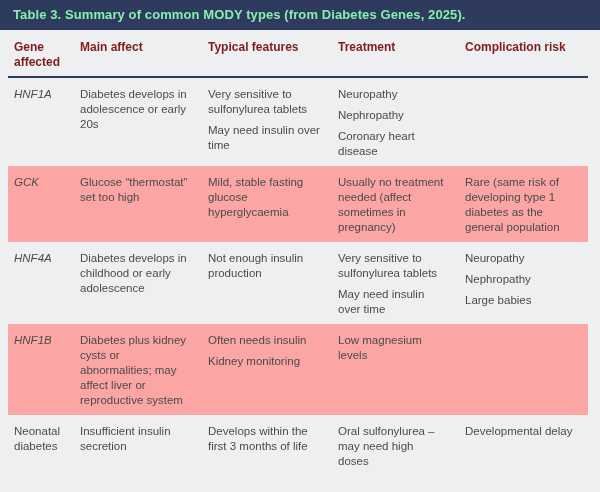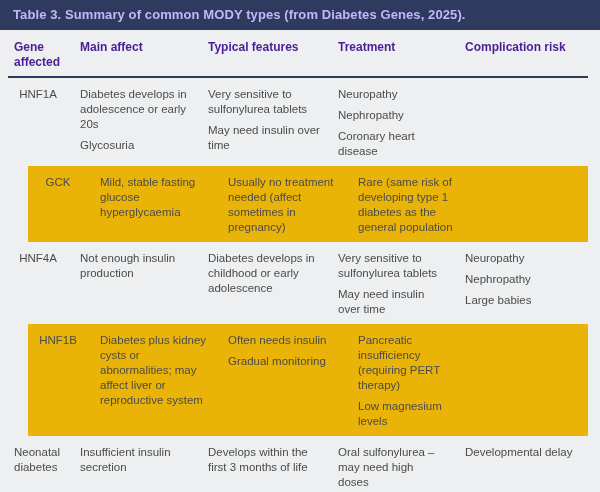--- a/index.html
+++ b/index.html
@@ -8,21 +8,21 @@
     background:#edeff1;
     font-family:"Liberation Sans","DejaVu Sans",sans-serif;
     color:#4b4b4b;
     overflow:hidden;
   }
   .frame{width:600px;height:492px;position:relative;}
 
   .title-bar{
     height:30px;
     background:#2e3b5e;
-    color:#c4b5fd;
+    color:#86efac;
     font-size:13px;
     font-weight:bold;
     line-height:30px;
     padding-left:13px;
     box-sizing:border-box;
     letter-spacing:.1px;
   }
 
   .content{
     margin-left:8px;
@@ -33,38 +33,38 @@
     display:grid;
     grid-template-columns:66px 128px 130px 127px 129px;
   }
 
   .head-row{
     border-bottom:2px solid #2e3b5e;
   }
   .head-cell{
     padding:10px 10px 6px 6px;
     box-sizing:border-box;
-    color:#4c1d95;
+    color:#7f1d1d;
     font-weight:bold;
     font-size:12px;
     line-height:15px;
   }
 
   .data-row{background:transparent;}
-  .data-row.alt{background:#eab308;margin-left:20px;}
+  .data-row.alt{background:#fca5a5;}
 
   .cell{
     padding:9px 12px 7px 6px;
     box-sizing:border-box;
     font-size:11.5px;
     line-height:15px;
   }
   .cell p{margin:0 0 6px 0;}
   .cell p:last-child{margin-bottom:0;}
-  .gene-italic{text-align:center;}
+  .gene-italic{font-style:italic;}
 </style>
 </head>
 <body>
 
 <div class="frame">
 
   <div class="title-bar">Table 3. Summary of common MODY types (from Diabetes Genes, 2025).</div>
 
   <div class="content">
 
@@ -76,79 +76,80 @@
       <div class="head-cell">Complication risk</div>
     </div>
 
     <div>
         <div class="grid-row data-row">
           <div class="cell">
             <p class="gene-italic">HNF1A</p>
           </div>
           <div class="cell">
             <p>Diabetes develops in adolescence or early 20s</p>
-            <p>Glycosuria</p>
           </div>
           <div class="cell">
             <p>Very sensitive to sulfonylurea tablets</p>
             <p>May need insulin over time</p>
           </div>
           <div class="cell">
             <p>Neuropathy</p>
             <p>Nephropathy</p>
             <p>Coronary heart disease</p>
           </div>
         </div>
         <div class="grid-row data-row alt">
           <div class="cell">
             <p class="gene-italic">GCK</p>
           </div>
           <div class="cell">
+            <p>Glucose “thermostat” set too high</p>
+          </div>
+          <div class="cell">
             <p>Mild, stable fasting glucose hyperglycaemia</p>
           </div>
           <div class="cell">
             <p>Usually no treatment needed (affect sometimes in pregnancy)</p>
           </div>
           <div class="cell">
             <p>Rare (same risk of developing type 1 diabetes as the general population</p>
           </div>
         </div>
         <div class="grid-row data-row">
           <div class="cell">
             <p class="gene-italic">HNF4A</p>
           </div>
           <div class="cell">
-            <p>Not enough insulin production</p>
+            <p>Diabetes develops in childhood or early adolescence</p>
           </div>
           <div class="cell">
-            <p>Diabetes develops in childhood or early adolescence</p>
+            <p>Not enough insulin production</p>
           </div>
           <div class="cell">
             <p>Very sensitive to sulfonylurea tablets</p>
             <p>May need insulin over time</p>
           </div>
           <div class="cell">
             <p>Neuropathy</p>
             <p>Nephropathy</p>
             <p>Large babies</p>
           </div>
         </div>
         <div class="grid-row data-row alt">
           <div class="cell">
             <p class="gene-italic">HNF1B</p>
           </div>
           <div class="cell">
             <p>Diabetes plus kidney cysts or abnormalities; may affect liver or reproductive system</p>
           </div>
           <div class="cell">
             <p>Often needs insulin</p>
-            <p>Gradual monitoring</p>
+            <p>Kidney monitoring</p>
           </div>
           <div class="cell">
-            <p>Pancreatic insufficiency (requiring PERT therapy)</p>
             <p>Low magnesium levels</p>
           </div>
         </div>
         <div class="grid-row data-row">
           <div class="cell">
             <p>Neonatal diabetes</p>
           </div>
           <div class="cell">
             <p>Insufficient insulin secretion</p>
           </div>

